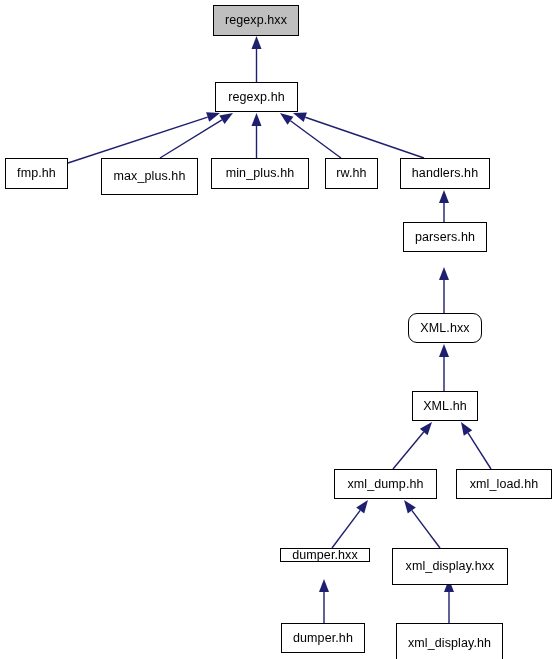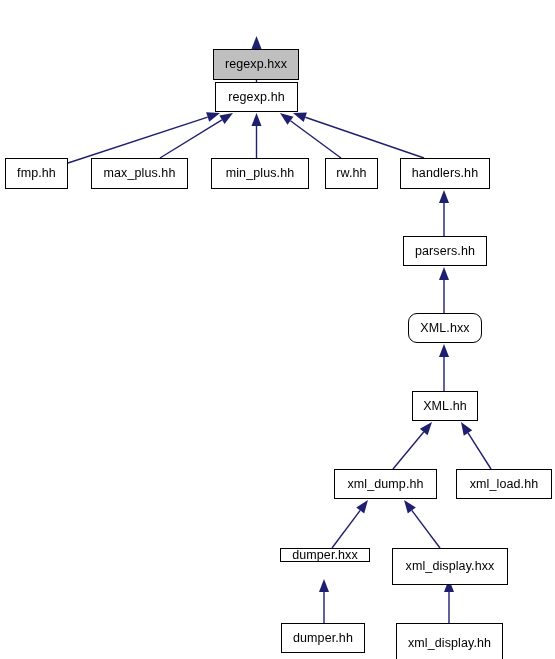--- a/index.html
+++ b/index.html
@@ -35,21 +35,20 @@
     display: flex;
     align-items: center;
     justify-content: center;
     white-space: nowrap;
     letter-spacing: 0.1px;
     z-index: 2;
   }
   .node.root {
     background: #bfbfbf;
     border-color: #000000;
-    margin-top: 44px;
   }
 </style>
 </head>
 <body>
 
 <div id="graph">
   <svg id="edges" width="555" height="659" viewBox="0 0 555 659">
       <g>
         <line x1="256.5" y1="82" x2="256.5" y2="49" stroke="#1f1f70" stroke-width="1.4"></line>
         <polygon points="256.5,36 261.5,49 251.5,49" fill="#1f1f70"></polygon>
@@ -108,25 +107,25 @@
       </g>
       <g>
         <line x1="449" y1="623" x2="449" y2="592" stroke="#1f1f70" stroke-width="1.4"></line>
         <polygon points="449,579 454,592 444,592" fill="#1f1f70"></polygon>
       </g>
     </svg>
   <div id="nodes-layer">
       <div class="node root" style="left: 213px; top: 5px; width: 86px; height: 31px;">regexp.hxx</div>
       <div class="node" style="left: 215px; top: 82px; width: 83px; height: 30px;">regexp.hh</div>
       <div class="node" style="left: 5px; top: 158px; width: 63px; height: 31px;">fmp.hh</div>
-      <div class="node" style="left: 91px; top: 158px; width: 97px; height: 31px;">max_plus.hh</div>
+      <div class="node" style="left: 101px; top: 158px; width: 97px; height: 37px;">max_plus.hh</div>
       <div class="node" style="left: 211px; top: 158px; width: 98px; height: 31px;">min_plus.hh</div>
       <div class="node" style="left: 325px; top: 158px; width: 53px; height: 31px;">rw.hh</div>
       <div class="node" style="left: 400px; top: 158px; width: 90px; height: 31px;">handlers.hh</div>
-      <div class="node" style="left: 403px; top: 236px; width: 84px; height: 30px;">parsers.hh</div>
+      <div class="node" style="left: 403px; top: 222px; width: 84px; height: 30px;">parsers.hh</div>
       <div class="node" style="left: 408px; top: 313px; width: 74px; height: 30px; border-radius: 9px;">XML.hxx</div>
       <div class="node" style="left: 412px; top: 391px; width: 66px; height: 30px; text-align: right;">XML.hh</div>
       <div class="node" style="left: 334px; top: 469px; width: 103px; height: 30px;">xml_dump.hh</div>
       <div class="node" style="left: 456px; top: 469px; width: 96px; height: 30px;">xml_load.hh</div>
       <div class="node" style="left: 280px; top: 548px; width: 90px; height: 14px;">dumper.hxx</div>
       <div class="node" style="left: 392px; top: 548px; width: 116px; height: 37px;">xml_display.hxx</div>
       <div class="node" style="left: 281px; top: 623px; width: 84px; height: 30px;">dumper.hh</div>
       <div class="node" style="left: 396px; top: 623px; width: 107px; height: 41px;">xml_display.hh</div>
     </div>
 </div>

